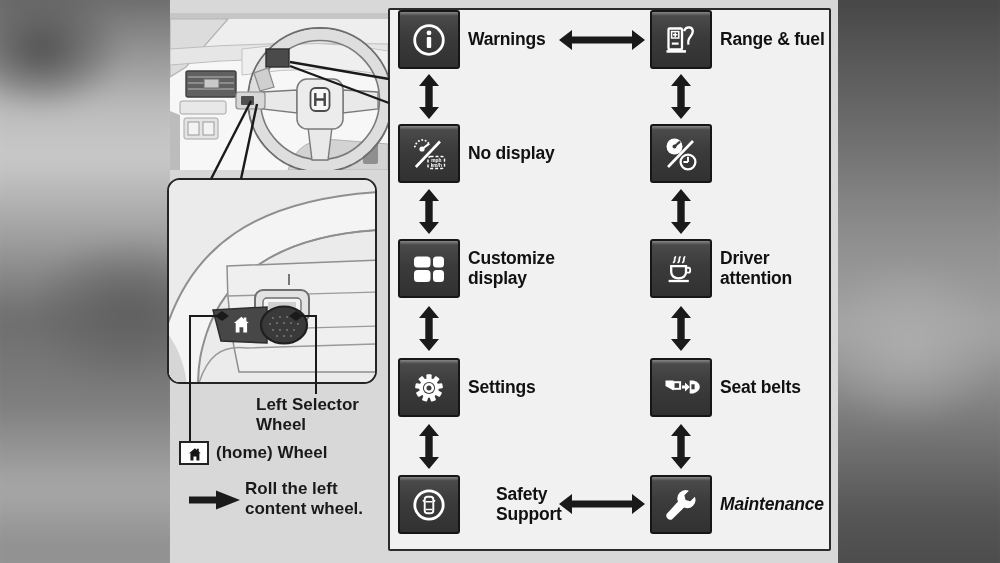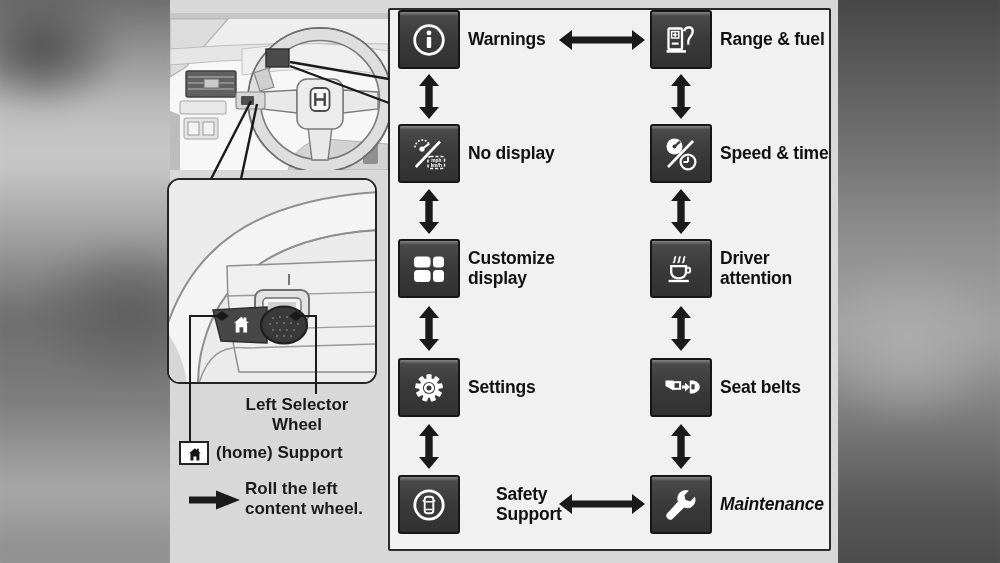--- a/index.html
+++ b/index.html
@@ -19,21 +19,21 @@
      linear-gradient(180deg,#3f3f3f 0%,#525252 10%,#6e6e6e 26%,#8d8d8d 42%,#a2a2a2 58%,#7c7c7c 72%,#565656 88%,#484848 100%);}
   #content-bg{position:absolute;left:170px;top:0;width:668px;height:563px;background:#d8d8d8;}
 
   
   #photo{position:absolute;left:170px;top:13px;width:218px;height:157px;background:#f7f7f7;}
   #inset{position:absolute;left:167px;top:178px;width:206px;height:202px;
          border:2.5px solid #242424;border-radius:13px;background:#ececec;overflow:hidden;}
 
   
   .caption{position:absolute;color:#1a1a1a;font-size:17px;line-height:19.5px;font-weight:bold;}
-  #lbl-wheel{left:240px;top:395px;width:114px;text-align:center;}
+  #lbl-wheel{left:256px;top:395px;width:114px;}
   #home-box{position:absolute;left:179px;top:441px;width:26px;height:20px;background:#fdfdfd;
             border:2px solid #222;display:flex;align-items:center;justify-content:center;}
   #lbl-home{left:216px;top:443px;width:200px;}
   #roll-arrow{position:absolute;left:189px;top:489px;}
   #lbl-roll{left:245px;top:479px;width:126px;}
 
   
   #panel{position:absolute;left:388px;top:8px;width:439px;height:539px;background:#f1f1f1;
          border:2.5px solid #2b2b2b;border-radius:2px;}
   .menu-item{position:absolute;display:flex;align-items:center;gap:8px;}
@@ -144,21 +144,21 @@
     <path d="M-2,152 C8,166 16,184 18,206 L-2,206 Z" fill="#d6d6d6"></path>
   </svg>
 </div>
 
 <div class="caption" id="lbl-wheel">Left Selector Wheel</div>
 <div id="home-box">
   <svg width="17" height="17" viewBox="0 0 24 24">
     <path fill="#161616" d="M12,3 L14.6,5.2 L14.6,3.6 L17.2,3.6 L17.2,7.4 L19.8,9.6 L18,9.6 L18,19.5 L14,19.5 L14,14 L10,14 L10,19.5 L6,19.5 L6,9.6 L4.2,9.6 Z" transform="translate(0,1.5) scale(1.05)"></path>
   </svg>
 </div>
-<div class="caption" id="lbl-home">(home) Support</div>
+<div class="caption" id="lbl-home">(home) Wheel</div>
 <div id="roll-arrow">
   <svg width="52" height="22" viewBox="0 0 52 22">
       <path class="ink" d="M0,7.6 H27 V1.5 L51,11 L27,20.5 V14.4 H0 Z"></path>
     </svg>
 </div>
 <div class="caption" id="lbl-roll">Roll the left content wheel.</div>
 
 <div id="panel">
 
   <div class="menu-item col-left" style="left:8px;top:0px;">
@@ -260,21 +260,20 @@
     <div class="tile">
       <svg width="40" height="40" viewBox="0 0 40 40">
         <circle cx="13.5" cy="12.5" r="8" fill="#fff"></circle>
         <path d="M13.5,12.5 L19,7.6" stroke="#3b3b3b" stroke-width="2.2"></path>
         <circle cx="13.5" cy="12.5" r="2" fill="#3b3b3b"></circle>
         <path d="M7,33 L32,7" stroke="#fff" stroke-width="2.6"></path>
         <circle cx="27" cy="28" r="7.4" fill="none" stroke="#fff" stroke-width="2.3"></circle>
         <path d="M27,28 V22.8 M27,28 H22.4" stroke="#fff" stroke-width="1.9"></path>
       </svg>
     </div>
-    <div class="item-label">Speed &amp; time</div>
   </div>
 
   <div class="menu-item col-right" style="left:260px;top:348px;">
     <div class="tile">
       <svg width="40" height="40" viewBox="0 0 40 40">
         <polygon points="4.5,12.5 12.5,12.5 12.5,22.5 4.5,18" fill="#fff"></polygon>
         <rect x="12.5" y="14.2" width="6.6" height="6.6" fill="none" stroke="#fff" stroke-width="2"></rect>
         <path d="M21,17.4 h3 v-2.9 L28.9,19 24,23.5 v-2.9 h-3 Z" fill="#fff"></path>
         <path d="M30.2,12.3 h3.6 c4.3,1.2 6.5,3.5 6.5,6.4 c0,2.9 -2.2,5.2 -6.5,6.4 h-3.6 Z" fill="#fff" transform="translate(-1.5,0.3)"></path>
         <rect x="30.4" y="16.3" width="3.2" height="5" fill="#3b3b3b"></rect>

